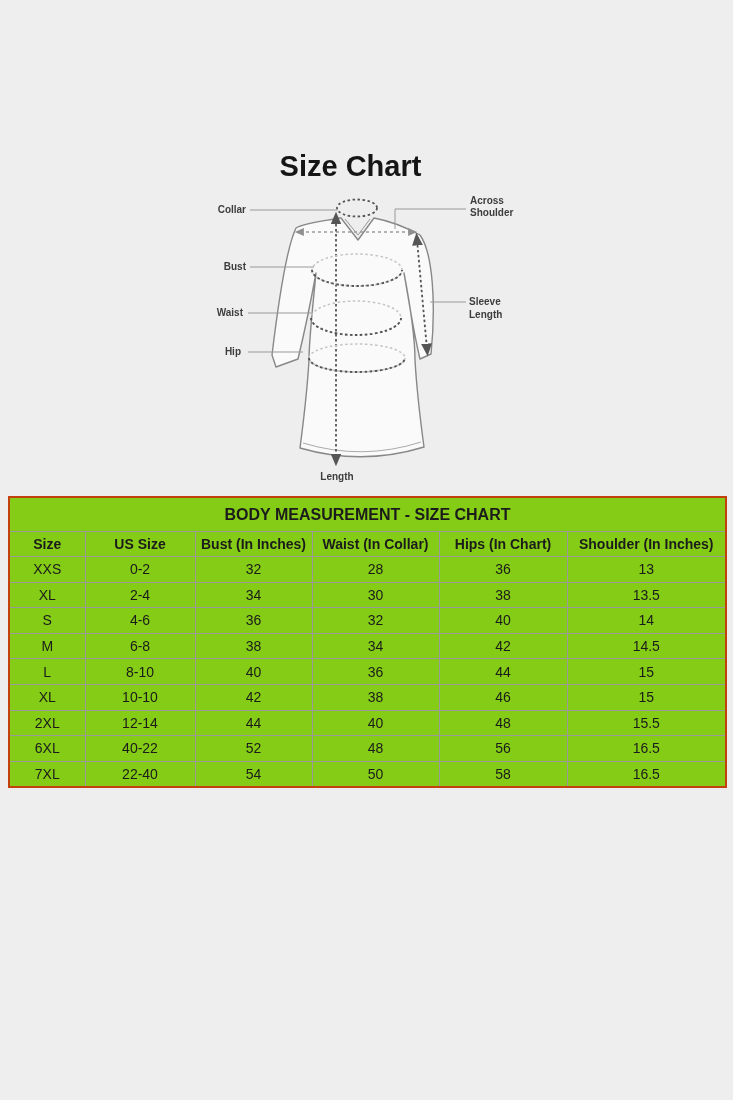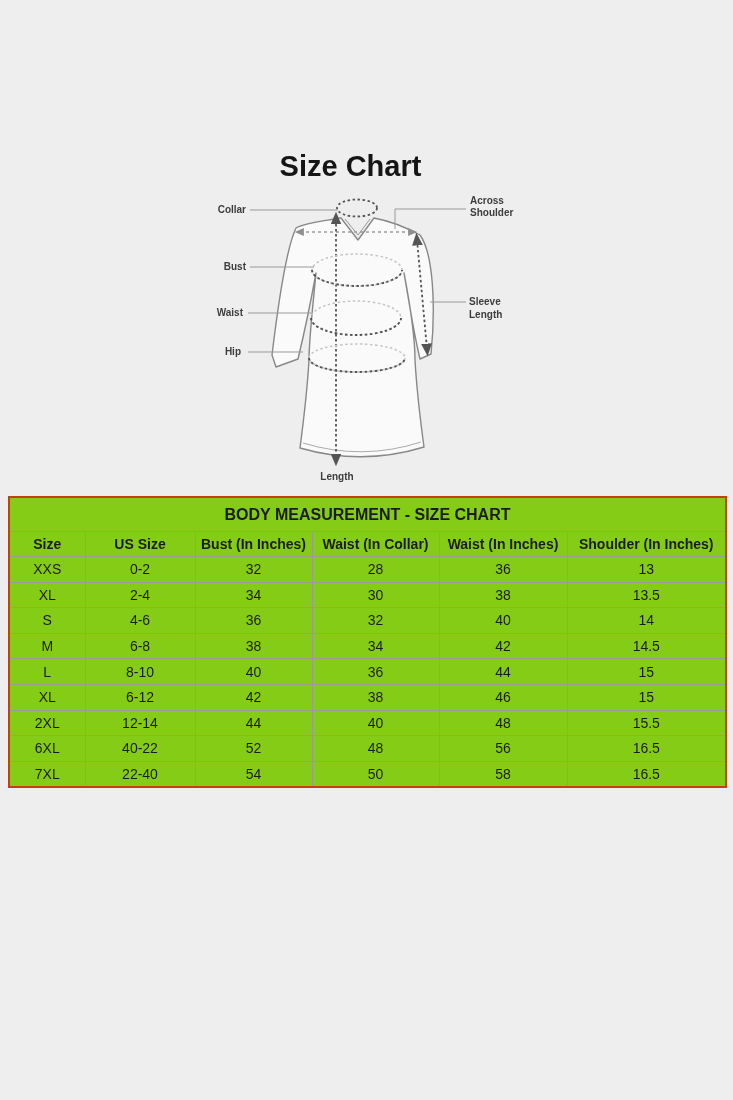--- a/index.html
+++ b/index.html
@@ -119,21 +119,21 @@
   </colgroup>
   <thead>
     <tr class="title-row">
       <th colspan="6">BODY MEASUREMENT - SIZE CHART</th>
     </tr>
     <tr class="header-row" id="header-row">
         <th>Size</th>
         <th>US Size</th>
         <th>Bust (In Inches)</th>
         <th>Waist (In Collar)</th>
-        <th>Waist (In Inches)</th>
+        <th>Hips (In Chart)</th>
         <th>Shoulder (In Inches)</th>
       </tr>
   </thead>
   <tbody id="table-body">
       <tr>
         <td>XXS</td>
         <td>0-2</td>
         <td>32</td>
         <td>28</td>
         <td>36</td>
@@ -166,21 +166,21 @@
       <tr>
         <td>L</td>
         <td>8-10</td>
         <td>40</td>
         <td>36</td>
         <td>44</td>
         <td>15</td>
       </tr>
       <tr>
         <td>XL</td>
-        <td>6-12</td>
+        <td>10-10</td>
         <td>42</td>
         <td>38</td>
         <td>46</td>
         <td>15</td>
       </tr>
       <tr>
         <td>2XL</td>
         <td>12-14</td>
         <td>44</td>
         <td>40</td>

